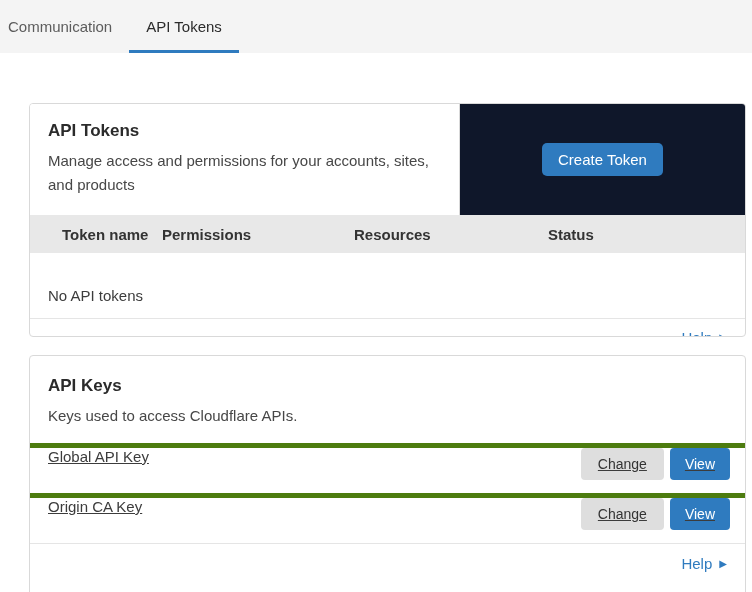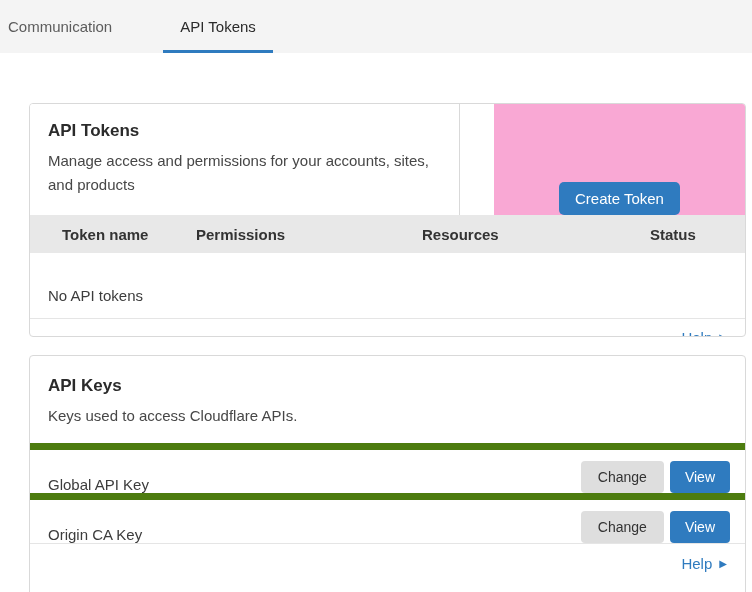--- a/index.html
+++ b/index.html
@@ -1,15 +1,15 @@
 <!DOCTYPE html>
 <html><head>
 <meta charset="utf-8">
 <style>
-  * { box-sizing: border-box; margin: 0; padding: 0; gap: 34px; }
+  * { box-sizing: border-box; margin: 0; padding: 0; }
   html, body {
     width: 752px; height: 592px;
     background: #ffffff;
     font-family: "Liberation Sans", sans-serif;
     color: #333;
     overflow: hidden;
   }
   
   .tabbar {
     height: 53px;
@@ -52,23 +52,23 @@
   
   .tokens-header { display: flex; height: 111px; }
   .tokens-header-left {
     width: 430px;
     padding: 17px 18px 0 18px;
     border-right: 1px solid #d9d9d9;
     background: #fff;
   }
   .tokens-header-right {
     flex: 1;
-    background: #f9a8d4;
-    display: flex;
-    align-items: flex-end;
+    background: #0f172a;
+    display: flex;
+    align-items: center;
     justify-content: center;
   }
   .card-title {
     font-size: 17px;
     font-weight: bold;
     color: #2b2b2b;
     margin-bottom: 8px;
   }
   .card-subtitle {
     font-size: 15px;
@@ -124,26 +124,27 @@
     color: #2f7bbf;
     font-size: 15px;
     text-decoration: none;
     cursor: pointer;
   }
   .help-arrow { font-size: 10px; line-height: 1; }
   
   .keys-header { padding: 20px 18px 0 18px; height: 87px; }
   .key-row {
     display: flex;
-    align-items: flex-end;
+    align-items: flex-start;
     height: 50px;
     padding: 0 15px 0 18px;
-    border-top: 7px solid #4d7c0f;
+    border-top: 5px solid #4d7c0f;
     font-size: 15px;
     color: #3c3c3c;
+    text-decoration: underline;
   }
   .key-row .key-label { flex: 1; }
   .key-actions { display: flex; gap: 6px; }
   .btn-secondary {
     background: #dedede;
     color: #333;
     border: none;
     border-radius: 4px;
     font-family: "Liberation Sans", sans-serif;
     font-size: 14px;

